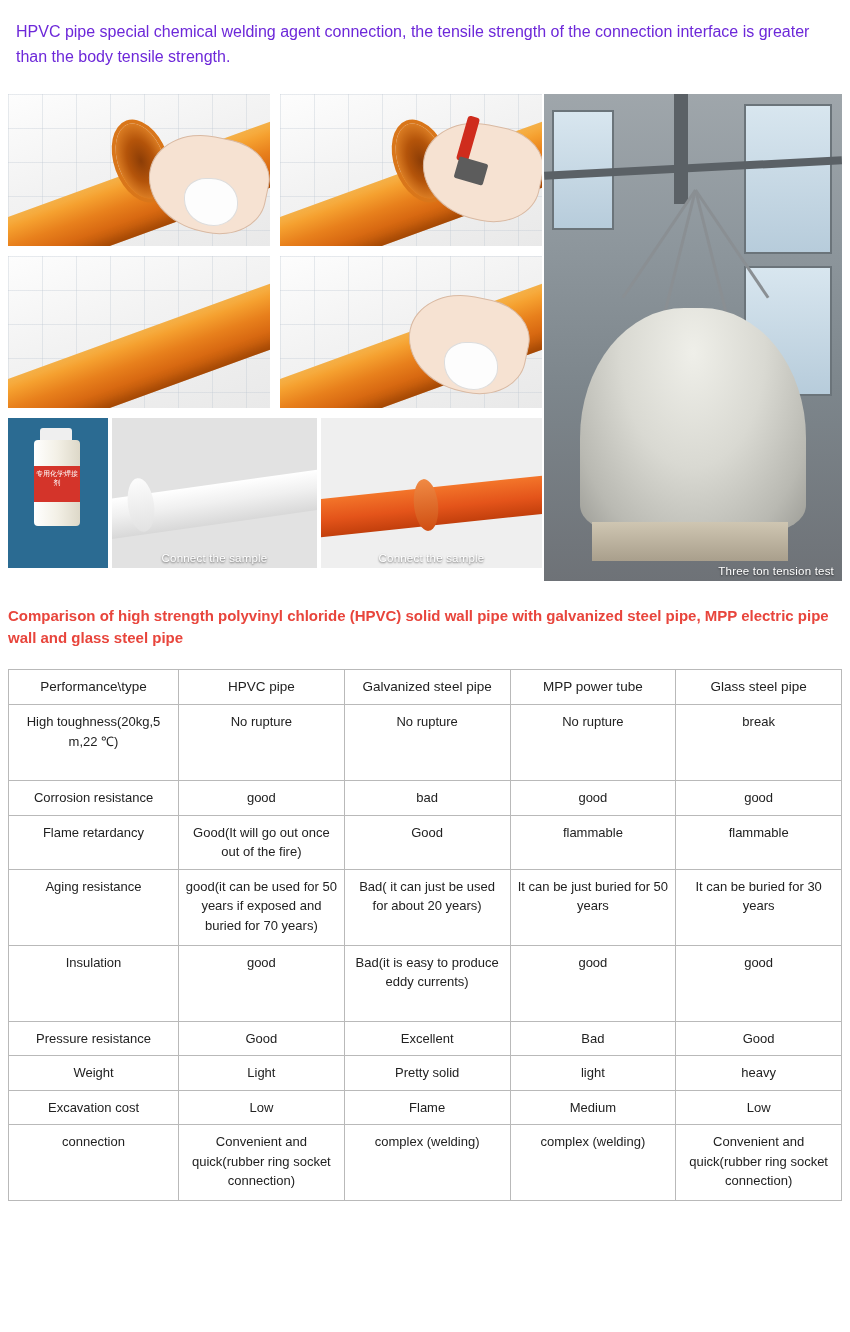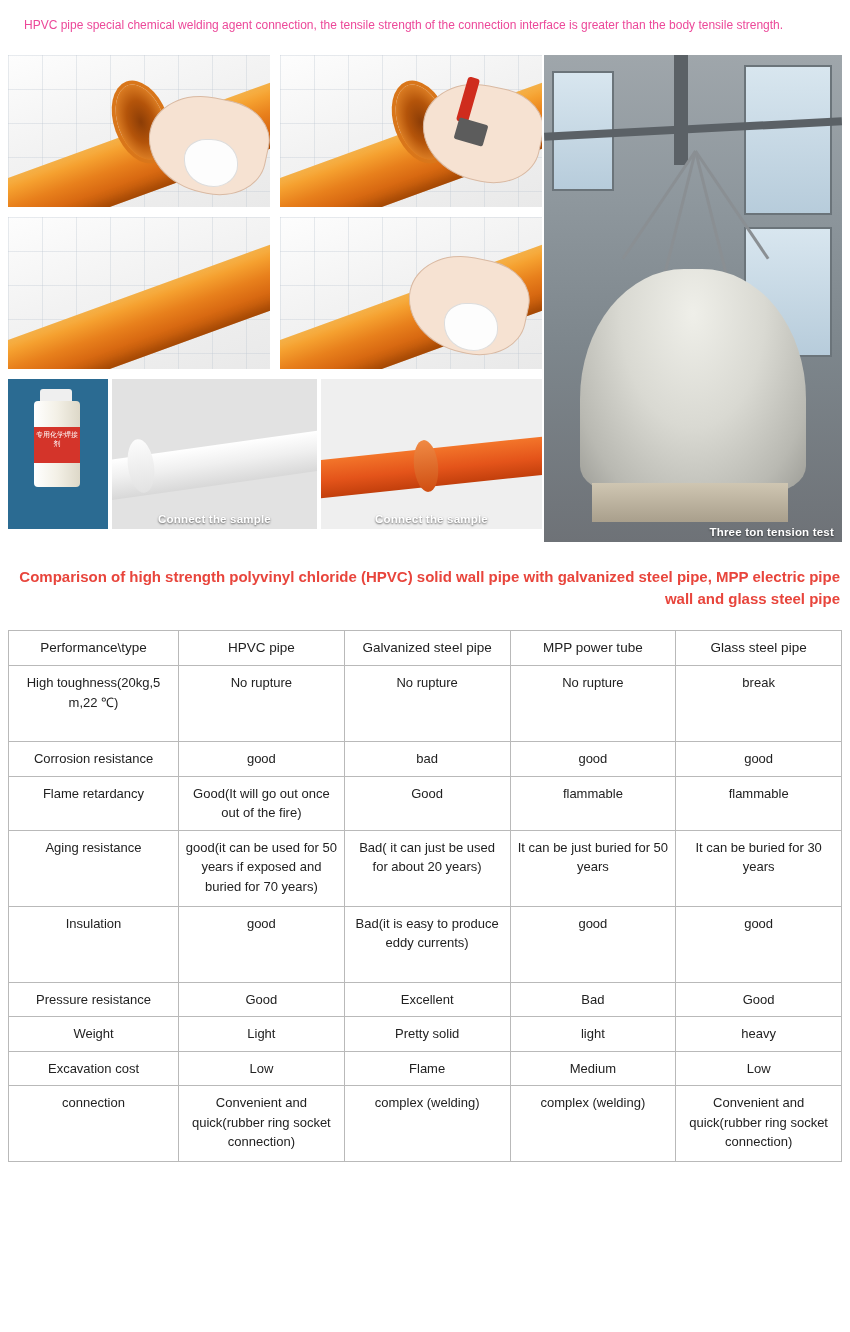--- a/index.html
+++ b/index.html
@@ -16,45 +16,45 @@
     padding: 0;
   }
   .section-title {
     color: #e8453c;
     font-size: 23px;
     font-weight: bold;
     padding: 6px 8px 2px 8px;
     letter-spacing: 0.2px;
   }
   .intro {
-    color: #ec4899;
-    font-size: 12px;
+    color: #6d28d9;
+    font-size: 16px;
     line-height: 1.55;
-    padding: 4px 10px 8px 24px;
+    padding: 4px 10px 8px 16px;
   }
   
   .gallery {
     position: relative;
     width: 834px;
     margin: 0 8px;
     height: 487px;
   }
   .ph {
     position: absolute;
     overflow: hidden;
     background: #b91c1c;
   }
   .cap {
     position: absolute;
     bottom: 4px;
     left: 0; right: 0;
     text-align: center;
     color: #ffffff;
     font-size: 11.5px;
-    font-weight: bold;
+    font-weight: normal;
     text-shadow: 0 1px 2px rgba(0,0,0,.6);
     letter-spacing: .2px;
   }
   .cap.right { text-align: right; padding-right: 8px; }
 
   
   .pipe-bg {
     position: absolute;
     inset: 0;
     background: linear-gradient(160deg,#fdfdfd 0%,#f2f2f2 45%,#e9e9e9 100%);
@@ -208,21 +208,20 @@
     background: linear-gradient(to bottom,#cfc6b2,#a99f8c);
   }
 
   
   .table-title {
     color: #e8453c;
     font-size: 15px;
     font-weight: bold;
     line-height: 1.45;
     padding: 12px 10px 8px 8px;
-    text-align: right;
   }
   table.cmp {
     border-collapse: collapse;
     width: 834px;
     margin: 0 8px 18px 8px;
     table-layout: fixed;
   }
   table.cmp td {
     border: 1px solid #b9b9b9;
     font-size: 13px;

